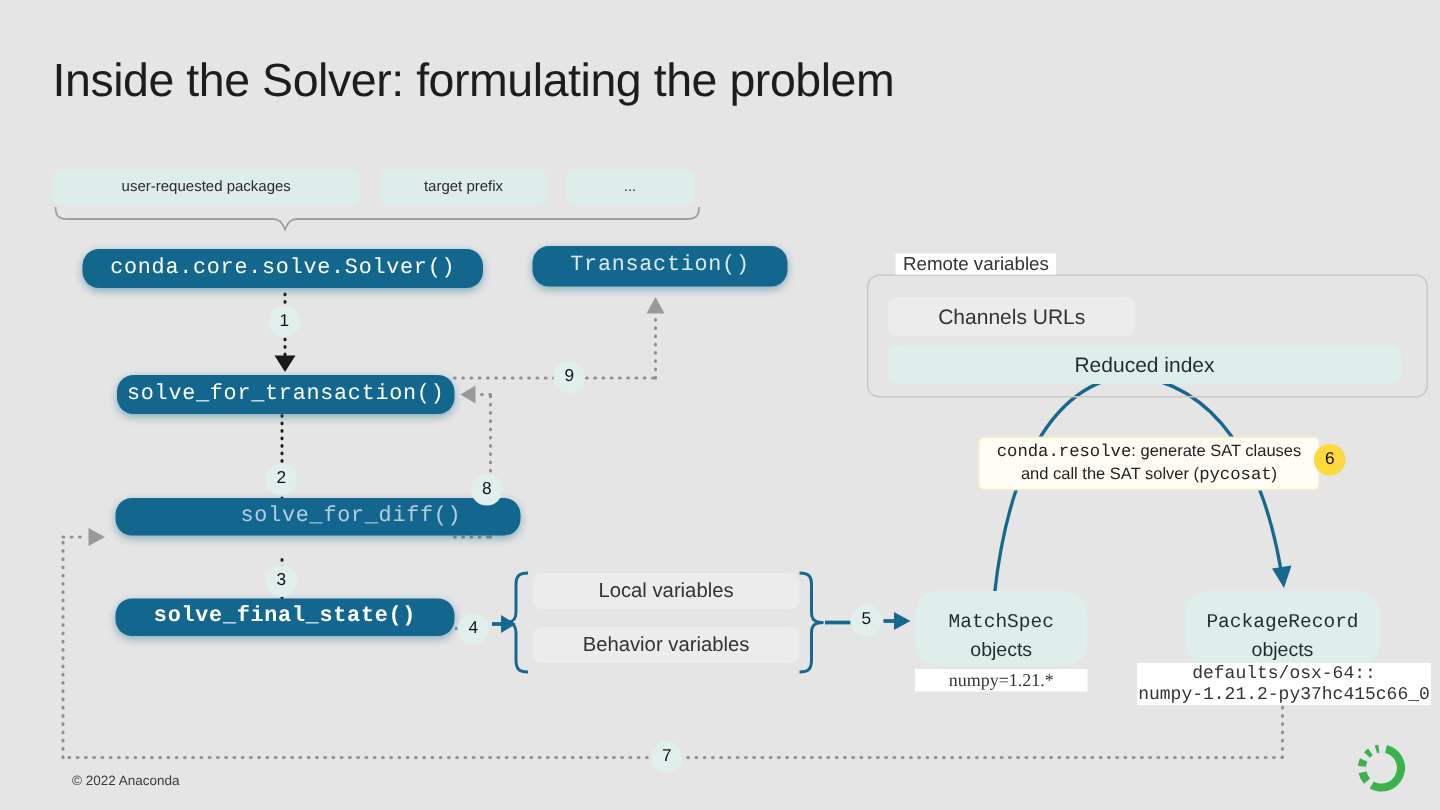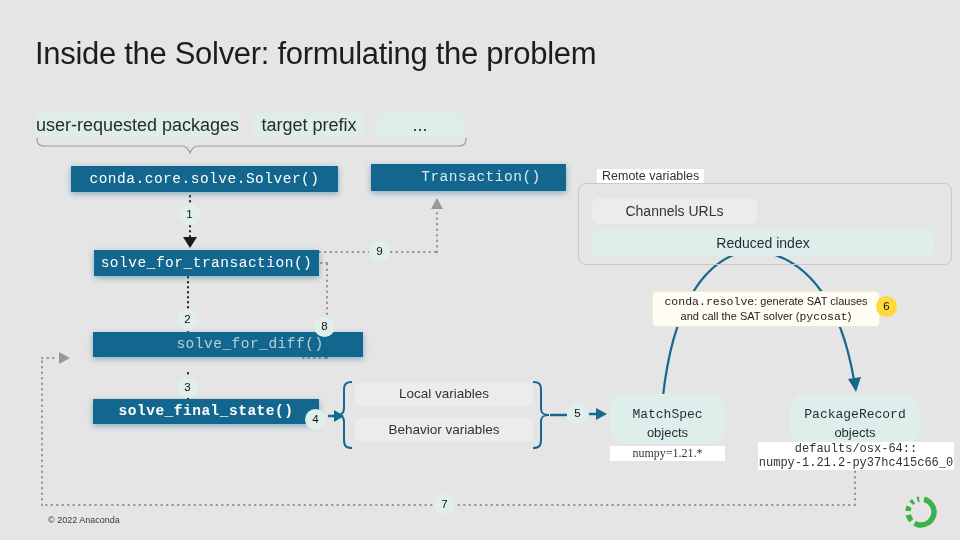--- a/index.html
+++ b/index.html
@@ -6,29 +6,29 @@
   .slide{
     position:relative;width:960px;height:540px;background:#e5e5e5;overflow:hidden;
     font-family:"Liberation Sans",sans-serif;
   }
   .abs{position:absolute;}
   .title{
     left:35px;top:36px;font-size:31px;color:#1d1d1d;letter-spacing:-0.3px;font-weight:500;
   }
   .pill{
     height:24px;line-height:24px;text-align:center;background:#dcedea;border-radius:6px;
-    font-size:18px;color:#2b2b2b;
+    font-size:10px;color:#2b2b2b;
   }
   .darkbox{
-    height:26px;line-height:26px;text-align:center;background:#13678e;border-radius:0;
+    height:26px;line-height:26px;text-align:center;background:#13678e;border-radius:11px;
     font-family:"Liberation Mono","DejaVu Sans Mono",monospace;font-size:14.5px;letter-spacing:.5px;
-    color:#ffffff;box-shadow:0 2px 6px rgba(19,103,142,.45);z-index:2;margin-left:16px;
+    color:#ffffff;box-shadow:0 2px 6px rgba(19,103,142,.45);z-index:2;
   }
   .dim{color:rgba(255,255,255,.68);}
-  .semi{color:rgba(255,255,255,.85);padding-left:25px;}
+  .semi{color:rgba(255,255,255,.85);}
   .bold{font-weight:bold;}
   .badge{
     width:21px;height:21px;border-radius:50%;background:#e0efec;z-index:3;
     text-align:center;line-height:21px;font-size:11.5px;color:#111;
   }
   .badge.yellow{background:#ffd83c;}
   .graybox{
     height:26px;line-height:26px;text-align:center;background:#ececec;border-radius:6px;
     font-size:14px;color:#333;
   }

